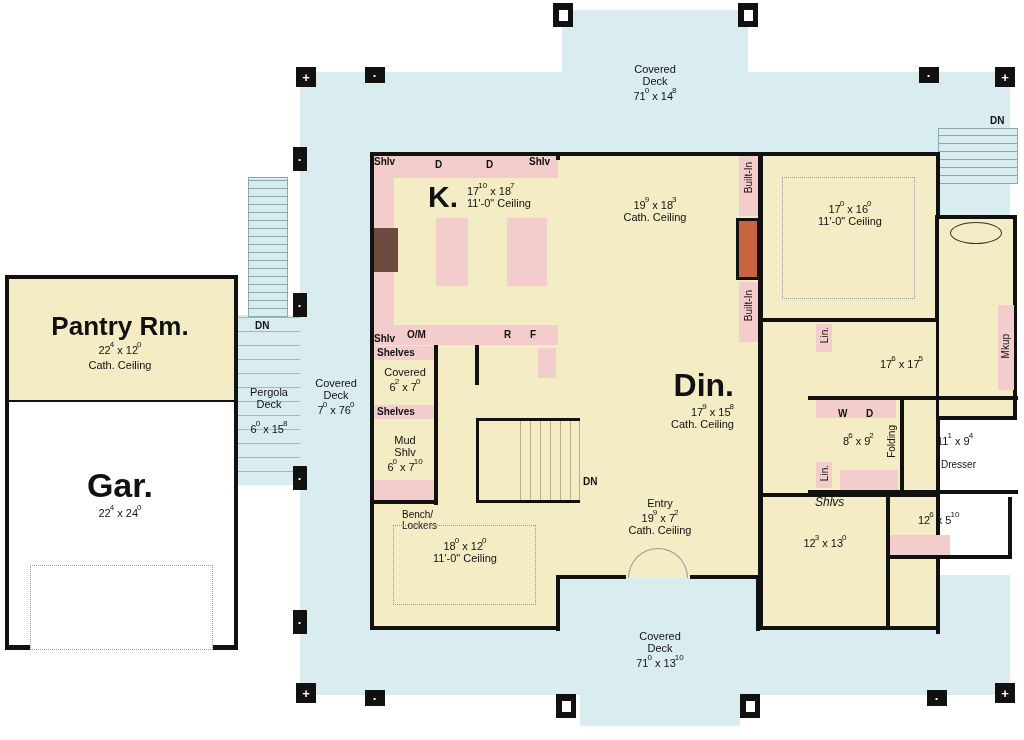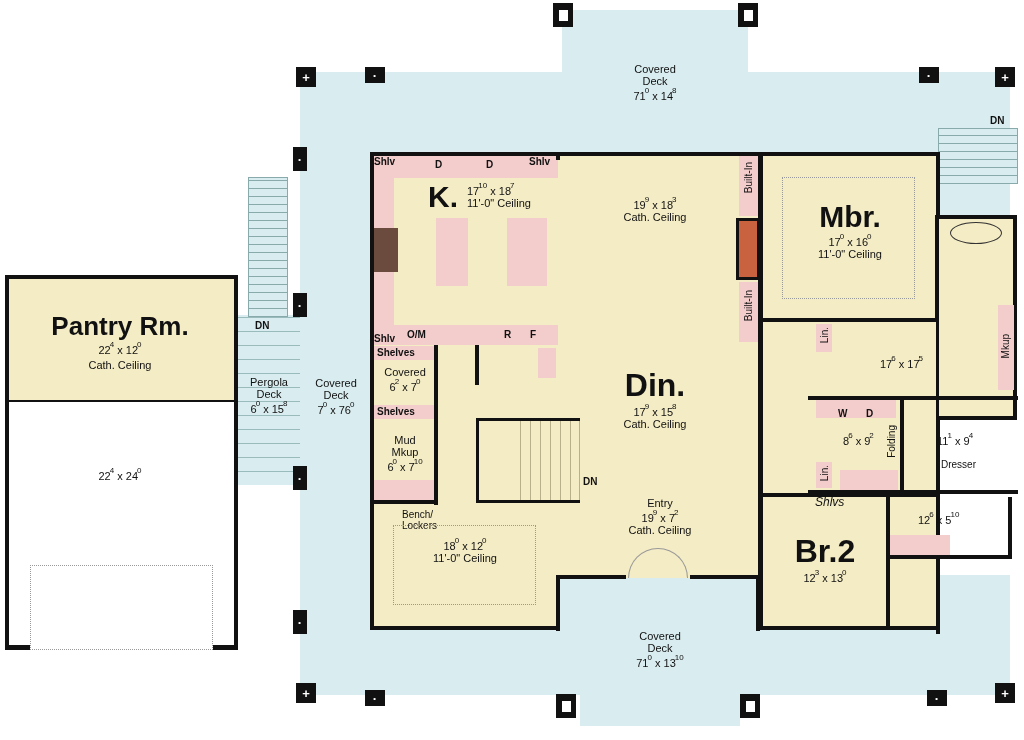--- a/index.html
+++ b/index.html
@@ -134,34 +134,35 @@
   <div style="width:44px;margin:0 auto;white-space:normal;">Covered Deck</div>
   <div class="dim"><span>71</span><sup>0</sup> x <span>13</span><sup>10</sup></div>
 </div>
 
 <div class="label sm" style="left:305px;top:377px;width:62px;">
   <div style="width:44px;margin:0 auto;white-space:normal;">Covered Deck</div>
   <div class="dim"><span>7</span><sup>0</sup> x <span>76</span><sup>0</sup></div>
 </div>
 
 <div class="label sm" style="left:240px;top:376px;width:58px;">
-  <div style="width:42px;margin:0 auto;white-space:normal;">Pergola Deck</div>
+  <div style="width:42px;margin:10px auto;white-space:normal;">Pergola Deck</div>
   <div class="dim"><span>6</span><sup>0</sup> x <span>15</span><sup>8</sup></div>
 </div>
 <div class="label sm" style="left:255px;top:320px;font-weight:bold;font-size:10px;">DN</div>
 <div class="label sm" style="left:990px;top:115px;font-weight:bold;font-size:10px;">DN</div>
 <div class="label sm" style="left:583px;top:476px;font-weight:bold;font-size:10px;">DN</div>
 
 <div class="label" style="left:20px;top:312px;width:200px;">
   <div class="big" style="font-size:26px;">Pantry Rm.</div>
   <div class="dim"><span>22</span><sup>4</sup> x <span>12</span><sup>0</sup></div>
   <div class="sm" style="margin-top:3px;">Cath. Ceiling</div>
 </div>
 
 <div class="label" style="left:20px;top:467px;width:200px;">
+  <div class="big" style="font-size:34px;">Gar.</div>
   <div class="dim"><span>22</span><sup>4</sup> x <span>24</span><sup>0</sup></div>
 </div>
 
 <div class="label" style="left:428px;top:180px;">
   <span class="big" style="font-size:30px;">K.</span>
 </div>
 <div class="label" style="left:467px;top:182px;text-align:left;">
   <div class="dim"><span>17</span><sup>10</sup> x <span>18</span><sup>7</sup></div>
   <div class="sm">11'-0" Ceiling</div>
 </div>
@@ -175,53 +176,52 @@
 <div class="label sm" style="left:530px;top:329px;font-weight:bold;font-size:10px;">F</div>
 
 <div class="label sm" style="left:377px;top:347px;font-weight:bold;font-size:10px;">Shelves</div>
 <div class="label" style="left:378px;top:366px;width:54px;">
   <div class="sm">Covered</div>
   <div class="dim"><span>6</span><sup>2</sup> x <span>7</span><sup>0</sup></div>
 </div>
 <div class="label sm" style="left:377px;top:406px;font-weight:bold;font-size:10px;">Shelves</div>
 
 <div class="label" style="left:378px;top:434px;width:54px;">
-  <div class="sm" style="width:34px;margin:0 auto;white-space:normal;">Mud Mkup</div>
+  <div class="sm" style="width:34px;margin:0 auto;white-space:normal;">Mud Shlv</div>
   <div class="dim"><span>6</span><sup>0</sup> x <span>7</span><sup>10</sup></div>
 </div>
 <div class="label sm" style="left:402px;top:509px;font-size:10px;width:46px;white-space:normal;text-align:left;">Bench/ Lockers</div>
 
 <div class="label" style="left:400px;top:537px;width:130px;">
   <div class="dim"><span>18</span><sup>0</sup> x <span>12</span><sup>0</sup></div>
   <div class="sm">11'-0" Ceiling</div>
 </div>
 <div class="abs dotted" style="left:393px;top:525px;width:143px;height:80px;"></div>
 
 <div class="label" style="left:600px;top:196px;width:110px;">
   <div class="dim"><span>19</span><sup>9</sup> x <span>18</span><sup>3</sup></div>
   <div class="sm">Cath. Ceiling</div>
 </div>
 <div class="label vert" style="left:743px;top:162px;">Built-In</div>
 <div class="label vert" style="left:743px;top:290px;">Built-In</div>
 
-<div class="label" style="left:600px;top:368px;width:110px;">
+<div class="label" style="left:624px;top:368px;width:110px;text-align:right;">
   <div class="big" style="font-size:32px;">Din.</div>
   <div class="dim"><span>17</span><sup>9</sup> x <span>15</span><sup>8</sup></div>
   <div class="sm">Cath. Ceiling</div>
 </div>
 
 <div class="label" style="left:610px;top:497px;width:100px;">
   <div class="sm">Entry</div>
   <div class="dim"><span>19</span><sup>9</sup> x <span>7</span><sup>2</sup></div>
   <div class="sm">Cath. Ceiling</div>
 </div>
 <div class="abs" style="left:628px;top:548px;width:60px;height:30px;border:1px solid #999;border-bottom:none;border-radius:30px 30px 0 0;"></div>
 
 <div class="label" style="left:790px;top:200px;width:120px;">
-  <div class="big" style="font-size:30px;">Mbr.</div>
   <div class="dim"><span>17</span><sup>0</sup> x <span>16</span><sup>0</sup></div>
   <div class="sm">11'-0" Ceiling</div>
 </div>
 <div class="label" style="left:880px;top:355px;">
   <div class="dim"><span>17</span><sup>6</sup> x <span>17</span><sup>5</sup></div>
 </div>
 <div class="label vert" style="left:819px;top:327px;">Lin.</div>
 <div class="label vert" style="left:1000px;top:334px;">Mkup</div>
 
 <div class="label sm" style="left:838px;top:408px;font-weight:bold;font-size:10px;">W</div>
@@ -235,15 +235,14 @@
   <div class="dim"><span>11</span><sup>1</sup> x <span>9</span><sup>4</sup></div>
 </div>
 <div class="label sm" style="left:941px;top:459px;font-size:10px;">Dresser</div>
 <div class="label sm" style="left:815px;top:496px;font-size:12px;font-style:italic;">Shlvs</div>
 
 <div class="label" style="left:918px;top:511px;">
   <div class="dim"><span>12</span><sup>6</sup> x <span>5</span><sup>10</sup></div>
 </div>
 
 <div class="label" style="left:770px;top:534px;width:110px;">
-  <div class="big" style="font-size:32px;">Br.2</div>
   <div class="dim"><span>12</span><sup>3</sup> x <span>13</span><sup>0</sup></div>
 </div>
 
 </body></html>

